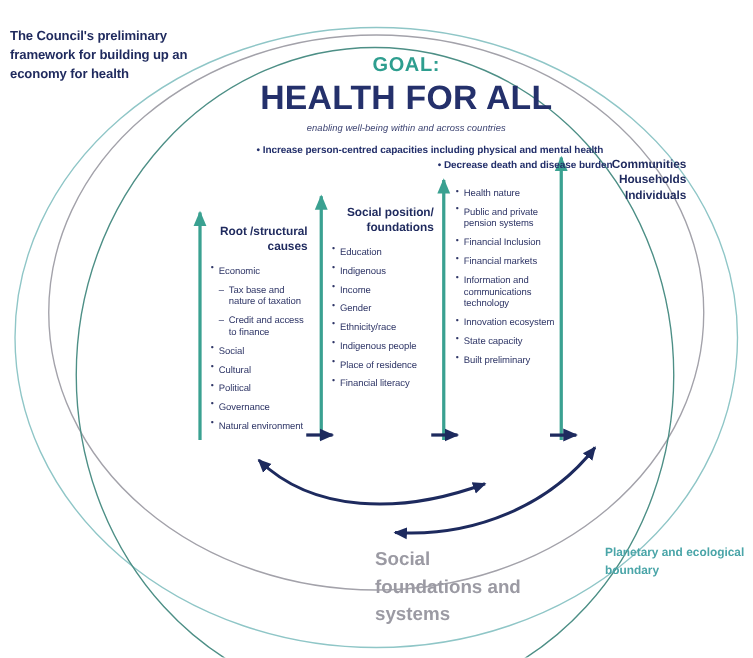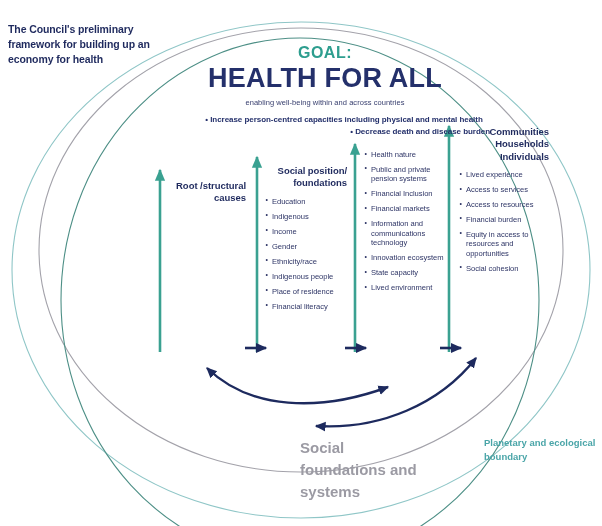--- a/index.html
+++ b/index.html
@@ -21,21 +21,21 @@
   
   .goal-wrap{position:absolute;left:160px;top:44px;width:330px;text-align:center;}
   .goal-label{
     font-size:16px;font-weight:bold;color:#2e9e8f;letter-spacing:0.5px;line-height:1.1;
   }
   .goal-main{
     font-size:27px;font-weight:bold;color:#24306b;letter-spacing:0.2px;
     line-height:1.15;margin-top:1px;
   }
   .goal-sub{
-    font-size:7.5px;color:#3a4170;margin-top:4px;letter-spacing:0.05px;
+    font-size:7.5px;font-style:italic;color:#3a4170;margin-top:4px;letter-spacing:0.05px;
   }
   .goal-bullets{margin-top:7px;}
   .goal-bullets div{
     font-size:8px;font-weight:bold;color:#24306b;line-height:1.6;letter-spacing:-0.05px;
   }
   .gb1{padding-left:38px;}
   .gb2{padding-left:0px;text-align:right;margin-left:18px;}
 
   
   .col{position:absolute;}
@@ -116,20 +116,30 @@
     <div class="goal-main">HEALTH FOR ALL</div>
     <div class="goal-sub">enabling well-being within and across countries</div>
     <div class="goal-bullets">
       <div class="gb1">• Increase person-centred capacities including physical and mental health</div>
       <div class="gb2">• Decrease death and disease burden</div>
     </div>
   </div>
 
   <div class="col" id="col1">
     <div class="col-head">Root /structural causes</div>
+    <ul>
+        <li class="noind">Economic</li>
+        <li class="sub">Tax base and nature of taxation</li>
+        <li class="sub">Credit and access to finance</li>
+        <li class="noind">Social</li>
+        <li class="noind">Cultural</li>
+        <li class="noind">Political</li>
+        <li class="noind">Governance</li>
+        <li class="noind">Natural environment</li>
+      </ul>
   </div>
 
   <div class="col" id="col2">
     <div class="col-head">Social position/ foundations</div>
     <ul>
         <li class="noind">Education</li>
         <li class="noind">Indigenous</li>
         <li class="noind">Income</li>
         <li class="noind">Gender</li>
         <li class="noind">Ethnicity/race</li>
@@ -141,32 +151,24 @@
 
   <div class="col" id="col3">
     <ul>
         <li class="noind">Health nature</li>
         <li class="noind">Public and private pension systems</li>
         <li class="noind">Financial Inclusion</li>
         <li class="noind">Financial markets</li>
         <li class="noind">Information and communications technology</li>
         <li class="noind">Innovation ecosystem</li>
         <li class="noind">State capacity</li>
-        <li class="noind">Lived environment</li>
+        <li class="noind">Built preliminary</li>
       </ul>
   </div>
 
   <div class="col" id="col4">
     <div class="col-head">Communities Households Individuals</div>
-    <ul>
-        <li class="noind">Lived experience</li>
-        <li class="noind">Access to services</li>
-        <li class="noind">Access to resources</li>
-        <li class="noind">Financial burden</li>
-        <li class="noind">Equity in access to resources and opportunities</li>
-        <li class="noind">Social cohesion</li>
-      </ul>
   </div>
 
   <div class="social-found">Social foundations and systems</div>
   <div class="planetary">Planetary and ecological boundary</div>
 
 </div>
 
 </body></html>

